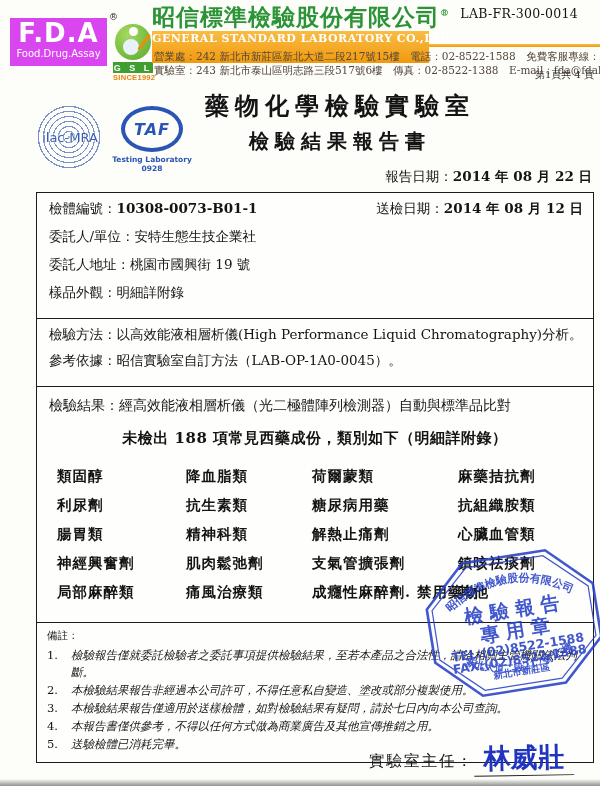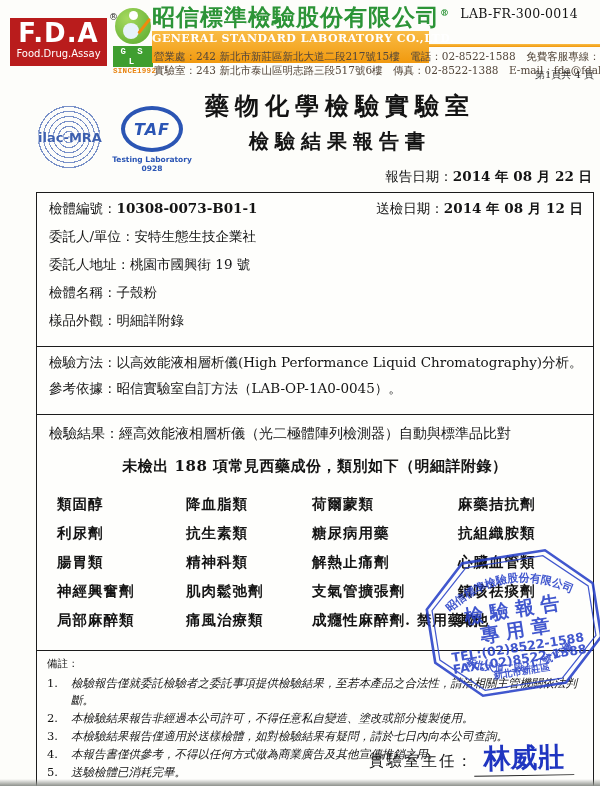--- a/index.html
+++ b/index.html
@@ -5,29 +5,29 @@
   * { margin:0; padding:0; box-sizing:border-box; }
   html,body { background:#e8e8e8; }
   .page {
     position:relative; width:600px; height:786px; margin:0 auto;
     background:#fdfdfa; overflow:hidden;
     font-family:"DejaVu Serif","Liberation Serif",serif; color:#141414;
   }
 
   
   .fda-logo { position:absolute; left:10px; top:18px; width:97px; height:48px;
-    background:#b91c1c; color:#fff; text-align:center; }
+    background:#d946ef; color:#fff; text-align:center; }
   .fda-title { font-family:"DejaVu Sans","Liberation Sans",sans-serif;
     font-size:26px; font-weight:bold; line-height:30px; letter-spacing:1px; }
   .fda-sub { font-family:"DejaVu Sans","Liberation Sans",sans-serif;
     font-size:10px; line-height:12px; }
   .fda-reg { position:absolute; left:109px; top:12px; font-size:9px; color:#222; }
 
-  .gsl-logo { position:absolute; left:113px; top:8px; width:40px; text-align:center;
-    font-family:Liberation Mono, monospace; }
+  .gsl-logo { position:absolute; left:113px; top:24px; width:40px; text-align:center;
+    font-family:Liberation Sans, sans-serif; }
   .gsl-circle { position:relative; width:36px; height:36px; margin:0 auto; border-radius:50%;
     background:radial-gradient(circle at 35% 30%, #a6d95f, #58a92c); }
   .gsl-dot-top { position:absolute; left:14px; top:3px; width:9px; height:9px;
     border-radius:50%; background:#fff; }
   .gsl-dot-bottom { position:absolute; left:8px; top:15px; width:16px; height:16px;
     border-radius:50%; background:#e7f2fb; }
   .gsl-needle { position:absolute; left:23px; top:7px; width:3px; height:19px;
     background:#f08a0c; border-radius:2px; transform:rotate(38deg); transform-origin:50% 90%; }
   .gsl-bar { margin-top:2px; background:#3f9e2f; color:#fff; font-size:9px;
     font-weight:bold; letter-spacing:3px; padding:1px 0 0; }
@@ -49,21 +49,21 @@
   .lab-code { position:absolute; right:22px; top:6px; font-size:12.5px; letter-spacing:.3px; }
   .site-url { position:absolute; right:8px; top:22px; font-size:14.5px; }
   .page-ind { position:absolute; right:6px; top:68px; font-size:10px; color:#333; }
 
   
   .ilac-seal { position:absolute; left:35px; top:103px; width:70px; height:72px; }
   .ilac-rings { width:68px; height:68px; border-radius:50%;
     background:repeating-radial-gradient(circle at 50% 50%,
       rgba(88,118,188,.8) 0 1.2px, rgba(255,255,255,0) 1.2px 5px); }
   .ilac-text { position:absolute; top:27px; left:-6px; width:82px; text-align:center;
-    font-family:"DejaVu Sans","Liberation Sans",sans-serif; font-size:13px; font-weight:bold;
+    font-family:"DejaVu Sans","Liberation Sans",sans-serif; font-size:13px; font-weight:normal;
     color:#3c5fae; text-shadow:0 0 3px #fff,0 0 3px #fff; }
 
   .taf-logo { position:absolute; left:112px; top:106px; width:80px; text-align:center;
     font-family:"DejaVu Sans","Liberation Sans",sans-serif; color:#2b55b4; }
   .taf-oval { width:62px; height:46px; margin:0 auto; border:4px solid #2b55b4;
     border-radius:50%; display:flex; align-items:center; justify-content:center; }
   .taf-word { font-size:16px; font-weight:bold; font-style:italic; letter-spacing:1px; }
   .taf-sub { font-size:7.5px; font-weight:bold; margin-top:3px; }
   .taf-code { font-size:7.5px; font-weight:bold; }
 
@@ -170,24 +170,20 @@
         <span class="val-b">10308-0073-B01-1</span>
         <span class="right-part"><span>送檢日期：</span><span class="val-b">2014 年 08 月 12 日</span></span>
       </div>
       <div class="row">
         <span>委託人/單位：</span>
         <span>安特生態生技企業社</span>
       </div>
       <div class="row">
         <span>委託人地址：</span>
         <span>桃園市國興街 19 號</span>
-      </div>
-      <div class="row">
-        <span>檢體名稱：</span>
-        <span>子殼粉</span>
       </div>
       <div class="row">
         <span>樣品外觀：</span>
         <span>明細詳附錄</span>
       </div>
     </section>
 
     <section class="tbox box-method">
       <div class="row">
         <span>檢驗方法：</span>

